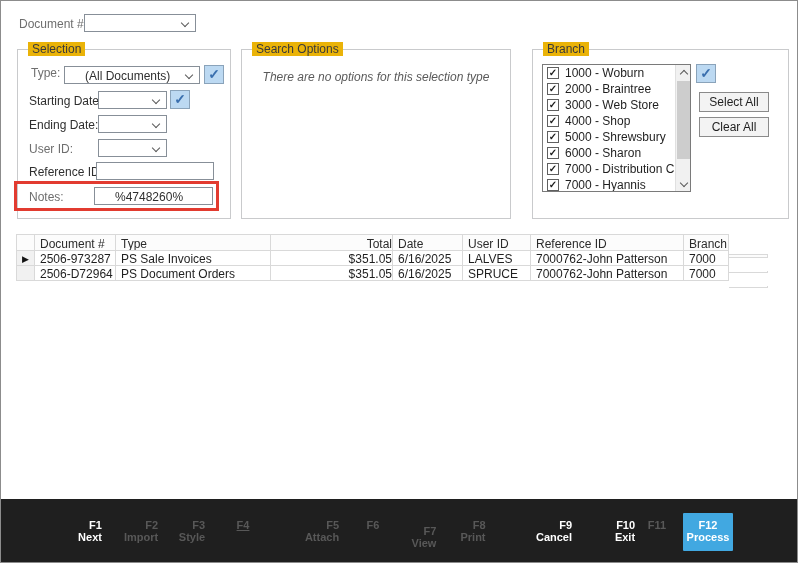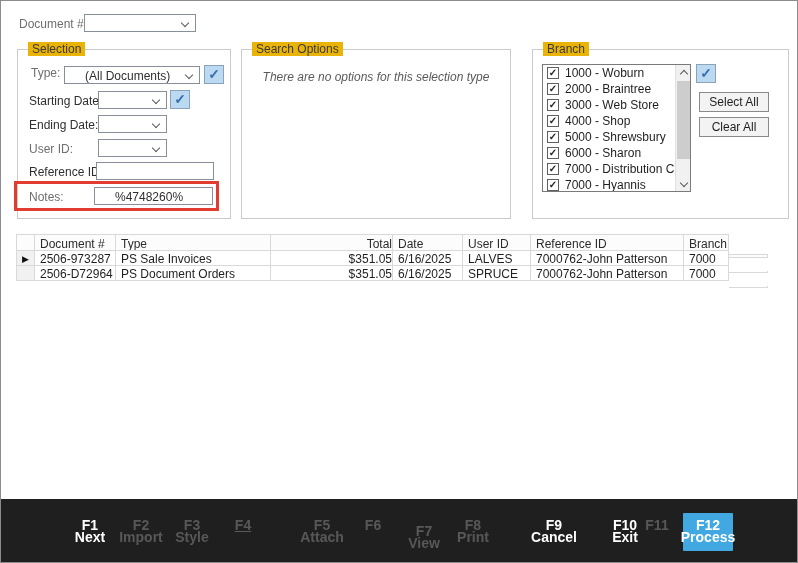--- a/index.html
+++ b/index.html
@@ -46,21 +46,21 @@
   .tc.sel { border-left:1px solid #d9d9d9; background:#f1f1f1; padding:0; text-align:center; }
   .tc.right { text-align:right; padding-left:0; }
   .tc.center { text-align:center; padding-left:0; }
   .c0{width:19px;} .c1{width:81px;} .c2{width:155px;} .c3{width:122px;} .c4{width:70px;}
   .c5{width:68px;} .c6{width:153px;} .c7{width:45px;} .c8{width:39px;margin-top:20px;}
   .rowarrow { font-size:9px; line-height:14px; color:#111; }
   .addcb { display:inline-block; width:13px; height:13px; margin-top:1px; border:1px solid #949494; background:#fdfdfd; }
 
   
   .fbar { position:absolute; left:0; right:0; top:498px; height:65px; background:#1f1f1f; }
-  .fkey { position:absolute; top:21px; transform:translateX(-50%); text-align:center; font-size:14px; font-weight:bold; line-height:11px; cursor:default; }
+  .fkey { position:absolute; top:21px; transform:translateX(-50%); text-align:right; font-size:11px; font-weight:bold; line-height:11px; cursor:default; }
   .fkey div { margin-bottom:1px; }
   .fkey.on { color:#ffffff; }
   .fkey.off { color:#585858; }
   .fkey.primary { top:14px; transform:none; width:50px; height:38px; background:#41a8e1; color:#fff; display:flex; flex-direction:column; align-items:center; justify-content:center; border-radius:1px; }
 </style>
 </head>
 <body>
 
 <div class="window">
 

